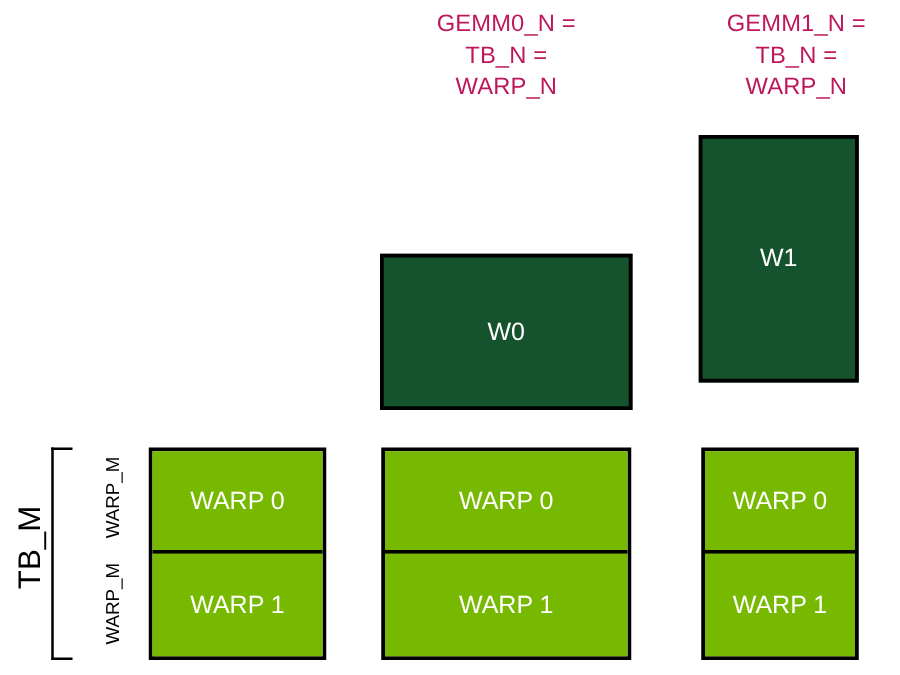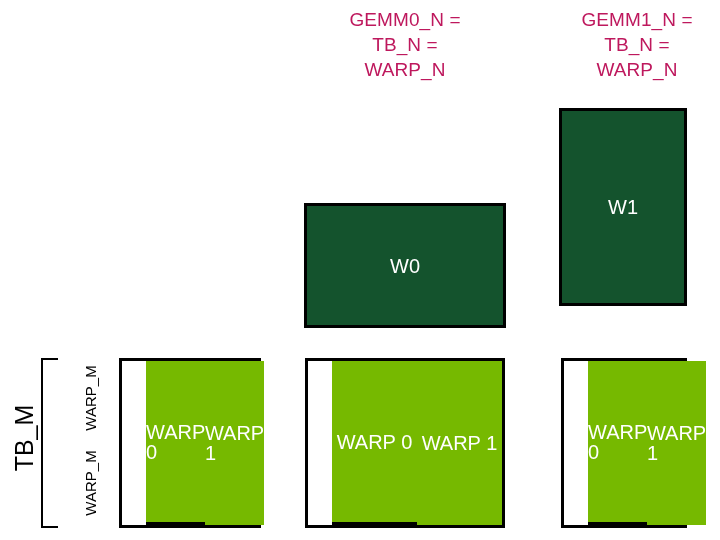--- a/index.html
+++ b/index.html
@@ -46,22 +46,21 @@
   }
   #blue-w0 { left: 304px; top: 172px; width: 202px; height: 125px; margin-top: 31px; }
   #blue-w1 { left: 559px; top: 108px; width: 128px; height: 198px; }
 
   
   .green-col {
     position: absolute;
     border: 3px solid #000000;
     box-sizing: border-box;
     display: flex;
-    flex-direction: row;
-    padding-left: 24px;
+    flex-direction: column;
   }
   .green-cell {
     flex: 1 1 50%;
     background: #76b900;
     display: flex;
     align-items: center;
     justify-content: center;
     box-sizing: border-box;
   }
   .green-cell.top { border-bottom: 3px solid #000000; }

